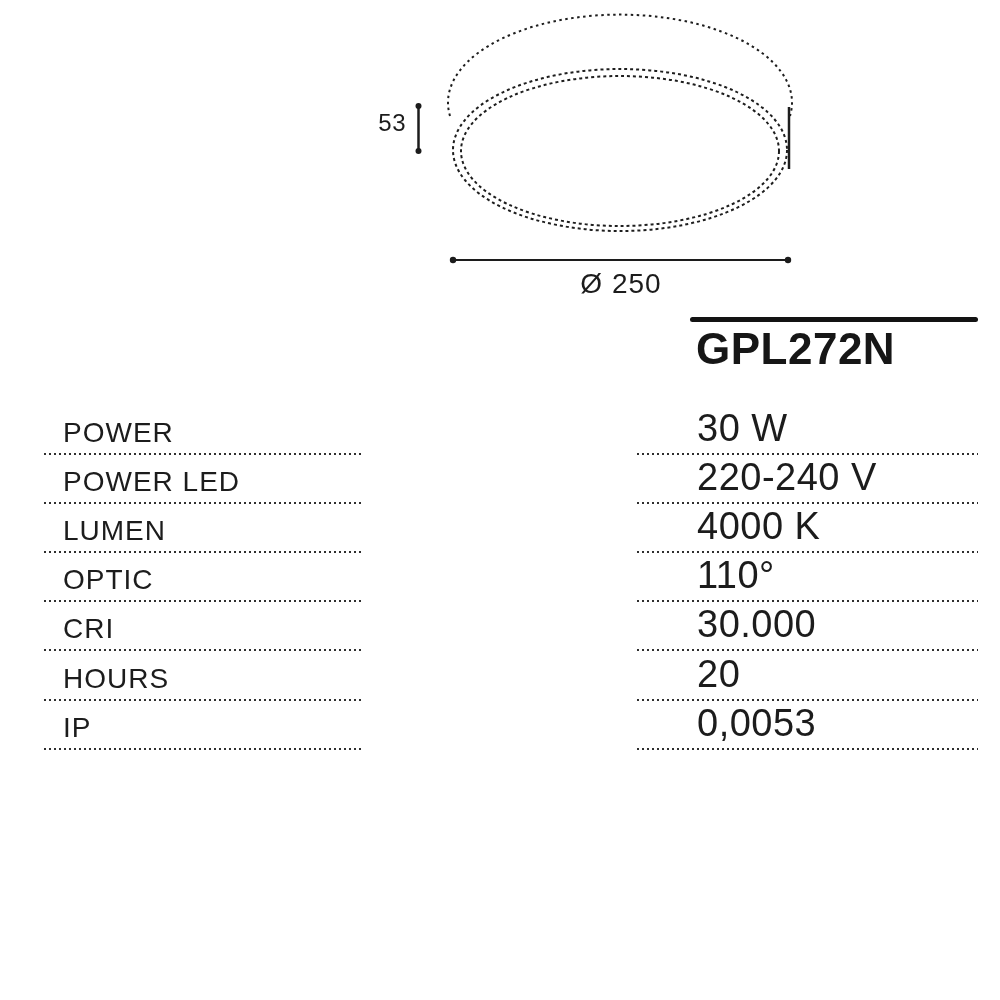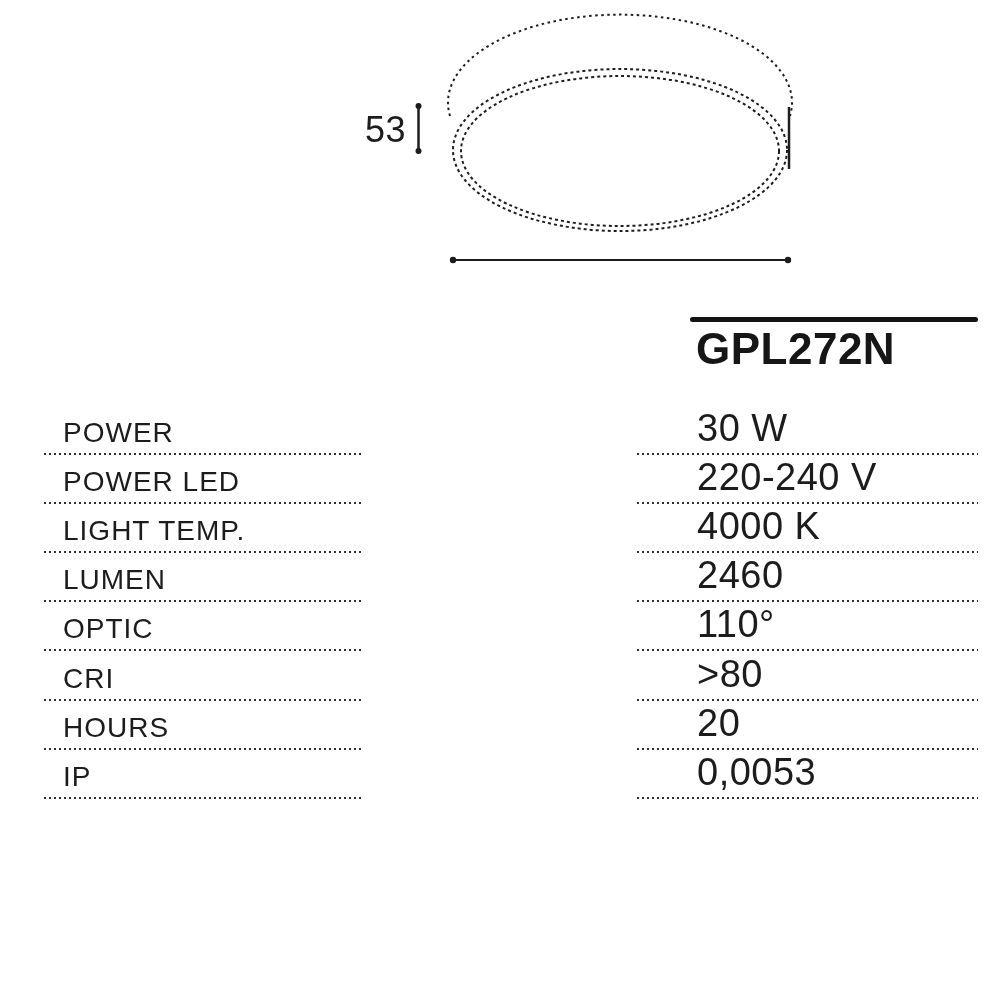--- a/index.html
+++ b/index.html
@@ -24,21 +24,21 @@
     top: 0;
     width: 1000px;
     height: 310px;
   }
   .dim-label-height {
     position: absolute;
     left: 352px;
     top: 110px;
     width: 54px;
     text-align: right;
-    font-size: 36px;
+    font-size: 24px;
     line-height: 1.1;
     color: #1c1c1c;
     letter-spacing: 0.5px;
   }
   .dim-label-diameter {
     position: absolute;
     left: 521px;
     top: 268px;
     width: 200px;
     text-align: center;
@@ -133,33 +133,31 @@
     <line x1="418.5" y1="106" x2="418.5" y2="151" stroke="#1c1c1c" stroke-width="2.5"></line>
     <circle cx="418.5" cy="106" r="3" fill="#1c1c1c"></circle>
     <circle cx="418.5" cy="151" r="3" fill="#1c1c1c"></circle>
 
     <line x1="453" y1="260" x2="788" y2="260" stroke="#1c1c1c" stroke-width="2"></line>
     <circle cx="453" cy="260" r="3.2" fill="#1c1c1c"></circle>
     <circle cx="788" cy="260" r="3.2" fill="#1c1c1c"></circle>
   </svg>
 
   <span class="dim-label-height">53</span>
+  <span class="dim-label-diameter">Ø 250</span>
 
   <div class="code-bar"></div>
   <div class="code-text">GPL272N</div>
 
   <div class="col col-labels">
     <div class="row">
       <span class="spec-label">POWER</span>
     </div>
     <div class="row">
       <span class="spec-label">POWER LED</span>
-    </div>
-    <div class="row">
-      <span class="spec-label">LIGHT TEMP.</span>
     </div>
     <div class="row">
       <span class="spec-label">LUMEN</span>
     </div>
     <div class="row">
       <span class="spec-label">OPTIC</span>
     </div>
     <div class="row">
       <span class="spec-label">CRI</span>
     </div>
@@ -175,27 +173,24 @@
     <div class="row">
       <span class="spec-value">30 W</span>
     </div>
     <div class="row">
       <span class="spec-value">220-240 V</span>
     </div>
     <div class="row">
       <span class="spec-value">4000 K</span>
     </div>
     <div class="row">
-      <span class="spec-value">2460</span>
-    </div>
-    <div class="row">
       <span class="spec-value">110°</span>
     </div>
     <div class="row">
-      <span class="spec-value">&gt;80</span>
+      <span class="spec-value">30.000</span>
     </div>
     <div class="row">
       <span class="spec-value">20</span>
     </div>
     <div class="row">
       <span class="spec-value">0,0053</span>
     </div>
   </div>
 
 </div>

